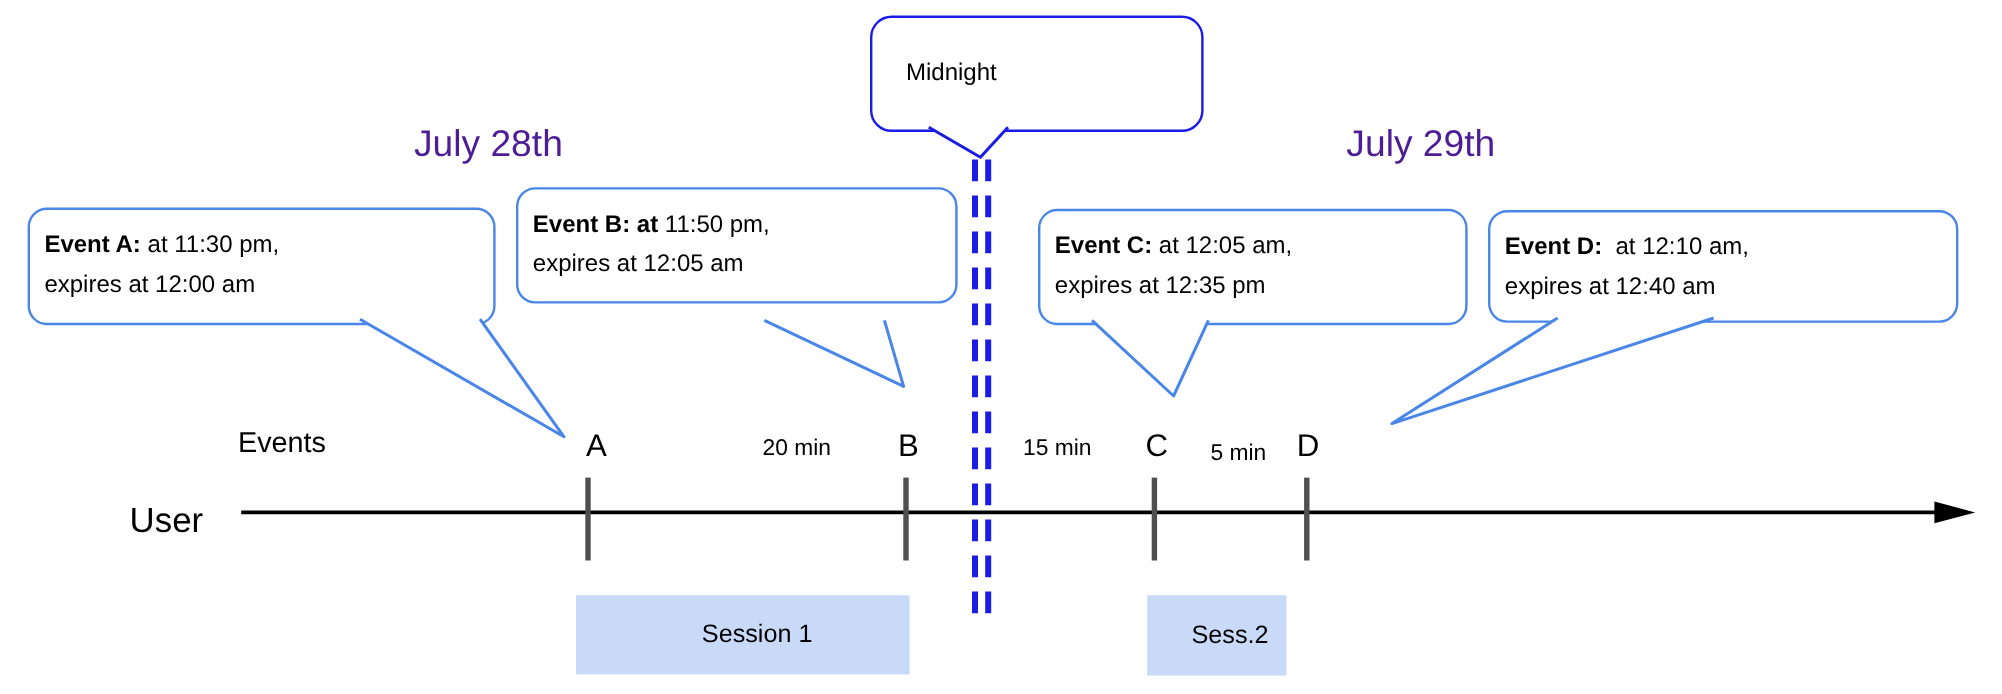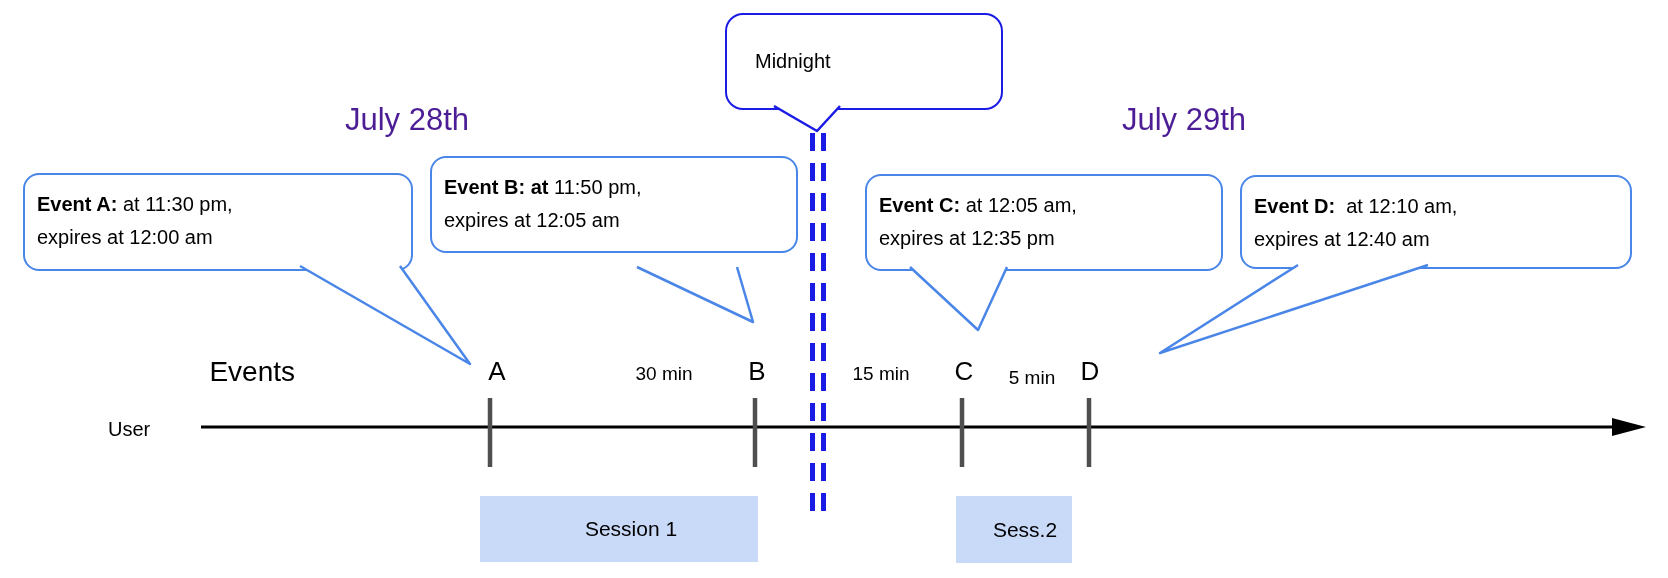--- a/index.html
+++ b/index.html
@@ -25,23 +25,23 @@
 
   .bubble{position:absolute;background:#fff;border:2.5px solid var(--bubble-border);
     border-radius:16px;padding:13px 8px 0 12px;font-size:20px;line-height:33px;z-index:2;}
   .bubble-line{white-space:pre;}
   .bubble .b{font-weight:bold;}
   .bubble-a{left:23px;top:173px;width:390px;height:98px;}
   .bubble-b{left:430px;top:156px;width:368px;height:97px;}
   .bubble-c{left:855px;top:174px;width:358px;height:97px;margin-left:10px;}
   .bubble-d{left:1240px;top:175px;width:392px;height:94px;}
 
-  .events-label{position:absolute;left:175px;top:356px;width:120px;text-align:right;
-    font-size:28px;z-index:1;}
-  .user-label{position:absolute;left:108px;top:418px;font-size:20px;z-index:1;}
+  .events-label{position:absolute;left:175px;top:356px;width:120px;text-align:center;
+    font-size:24px;z-index:1;}
+  .user-label{position:absolute;left:108px;top:418px;font-size:29px;z-index:1;}
 
   .tick-letter{position:absolute;top:356px;width:40px;text-align:center;font-size:26px;z-index:1;}
   .tick-a{left:477px;}
   .tick-b{left:737px;}
   .tick-c{left:944px;}
   .tick-d{left:1070px;}
 
   .gap-label{position:absolute;width:100px;text-align:center;font-size:19px;z-index:1;}
   .gap-1{left:614px;top:363px;}
   .gap-2{left:831px;top:363px;}
@@ -87,21 +87,21 @@
   </div>
 
   <div class="events-label">Events</div>
   <div class="user-label">User</div>
 
   <div class="tick-letter tick-a">A</div>
   <div class="tick-letter tick-b">B</div>
   <div class="tick-letter tick-c">C</div>
   <div class="tick-letter tick-d">D</div>
 
-  <div class="gap-label gap-1">30 min</div>
+  <div class="gap-label gap-1">20 min</div>
   <div class="gap-label gap-2">15 min</div>
   <div class="gap-label gap-3">5 min</div>
 
   <div class="session session-1">
     <span>Session 1</span>
   </div>
   <div class="session session-2">
     <span>Sess.2</span>
   </div>
 

